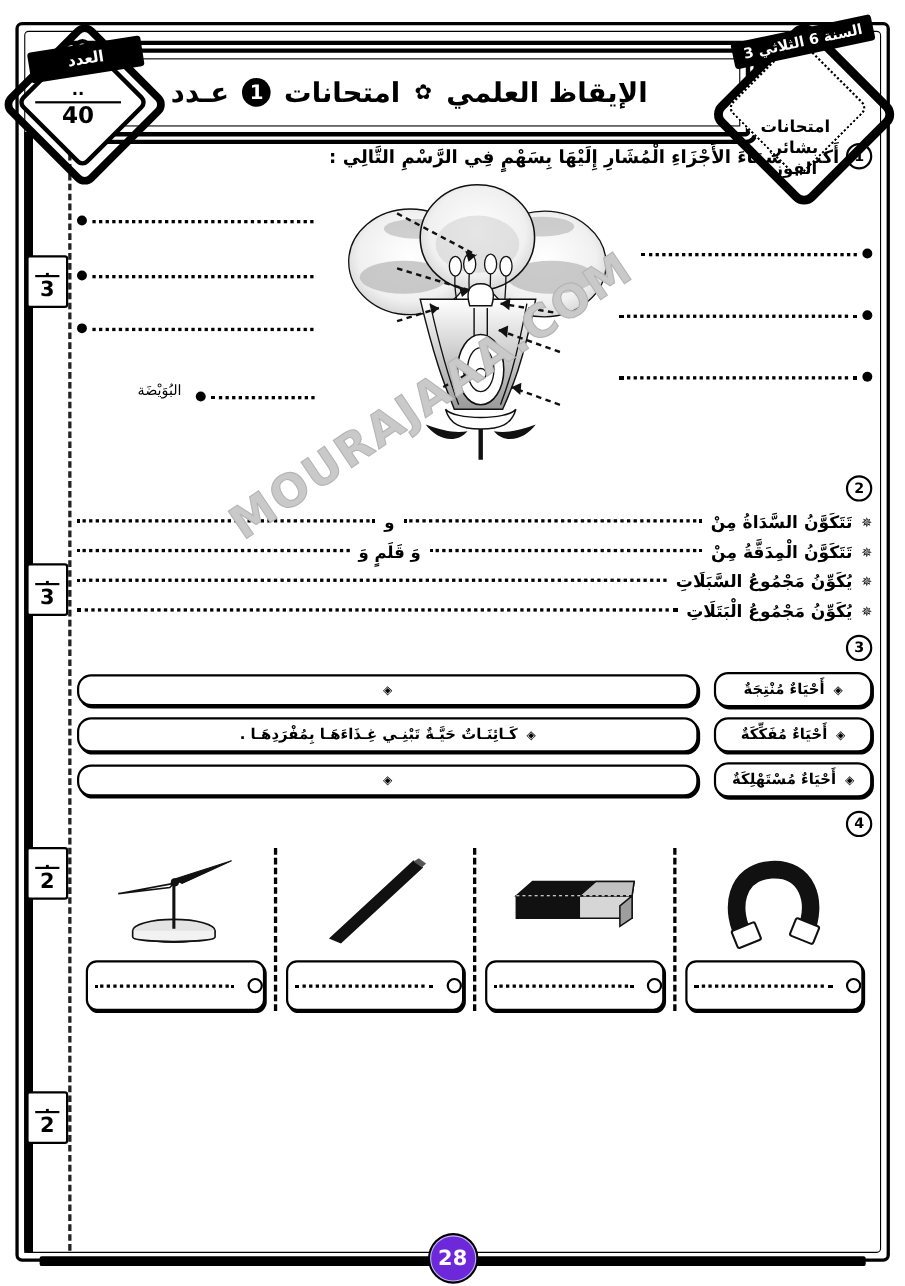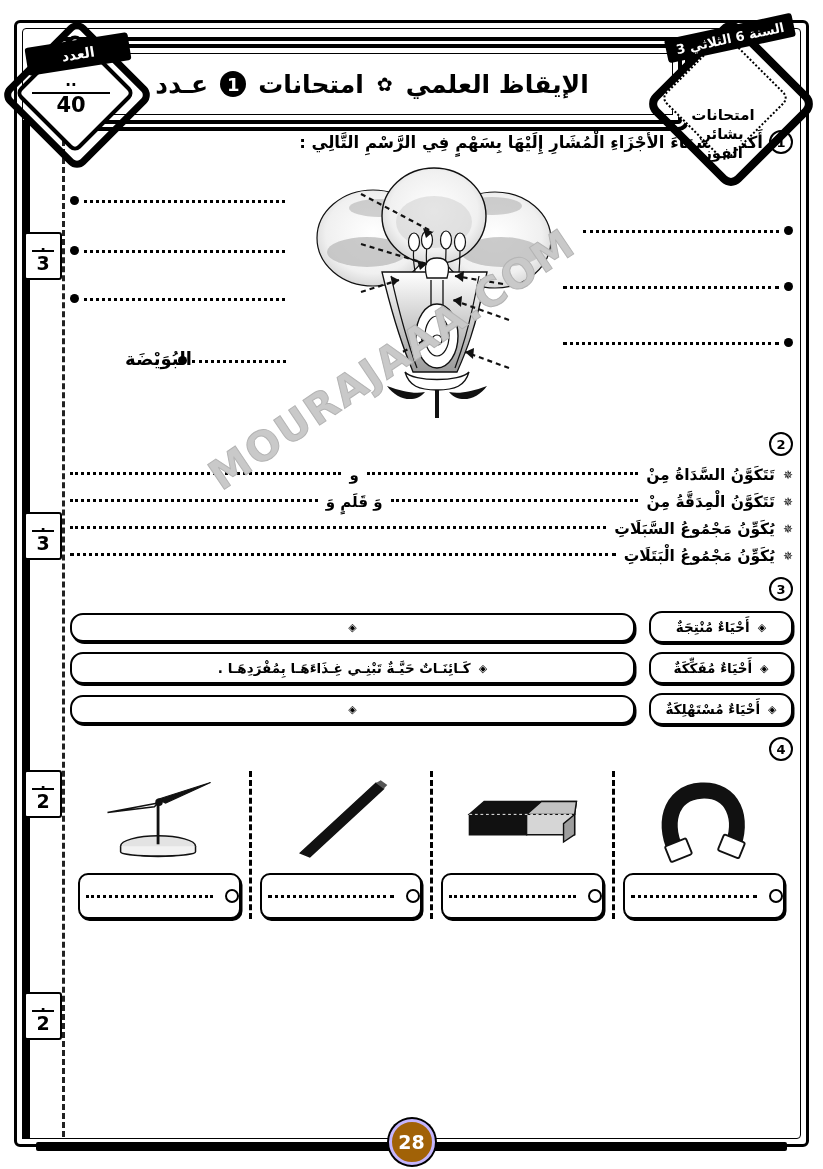--- a/index.html
+++ b/index.html
@@ -120,21 +120,21 @@
   .lead .bullet{width:9px;height:9px;border-radius:50%;background:#000;flex:0 0 auto;}
   .lead .ldots{border-bottom:3px dotted #000;height:1px;}
   .flower-wrap{position:absolute;left:50%;transform:translateX(-50%);top:0;width:290px;height:260px;}
   .watermark{
     position:absolute;left:130px;top:300px;
     font-size:41px;font-weight:bold;color:#c9c9c9;
     transform:rotate(-34deg);transform-origin:left top;
     letter-spacing:2px;pointer-events:none;white-space:nowrap;
     -webkit-text-stroke:1px #b4b4b4;
   }
-  .ovule-label{position:absolute;font-size:18px;font-weight:bold;}
+  .ovule-label{position:absolute;font-size:13px;font-weight:normal;}
 
   
   .q2-rows{margin-top:10px;}
   .q2-row{display:flex;align-items:center;gap:8px;font-size:15.5px;font-weight:bold;margin:9px 0;direction:rtl;}
   .star{flex:0 0 auto;font-size:12px;}
   .q2-lbl{white-space:nowrap;}
   .mid{white-space:nowrap;font-size:15px;}
 
   
   .q3-grid{margin-top:10px;}
@@ -170,24 +170,24 @@
     border:2px solid #000;border-radius:3px;background:#fff;
     display:flex;flex-direction:column;align-items:center;justify-content:center;
     font-weight:bold;line-height:1;z-index:5;
   }
   .scorebox .dot{font-size:15px;height:11px;}
   .scorebox .den{border-top:2px solid #000;font-size:19px;padding-top:2px;width:22px;text-align:center;}
 
   
   .pagenum{
     position:absolute;left:50%;transform:translateX(-50%);bottom:4px;
-    width:40px;height:40px;border-radius:50%;background:#a16207;color:#fff;
+    width:40px;height:40px;border-radius:50%;background:#6d28d9;color:#fff;
     display:flex;align-items:center;justify-content:center;
     font-size:19px;font-weight:bold;z-index:7;
-    border:3px solid #c4b5fd;box-shadow:0 0 0 2px #000;
+    border:1px solid #c4b5fd;box-shadow:0 0 0 2px #000;
   }
   .footbar{position:absolute;left:36px;right:36px;bottom:18px;height:9px;background:#000;border-radius:2px;}
 </style>
 </head>
 <body>
 
 <div class="page">
 
   <div class="frame-outer"></div>
   <div class="frame-inner"></div>

